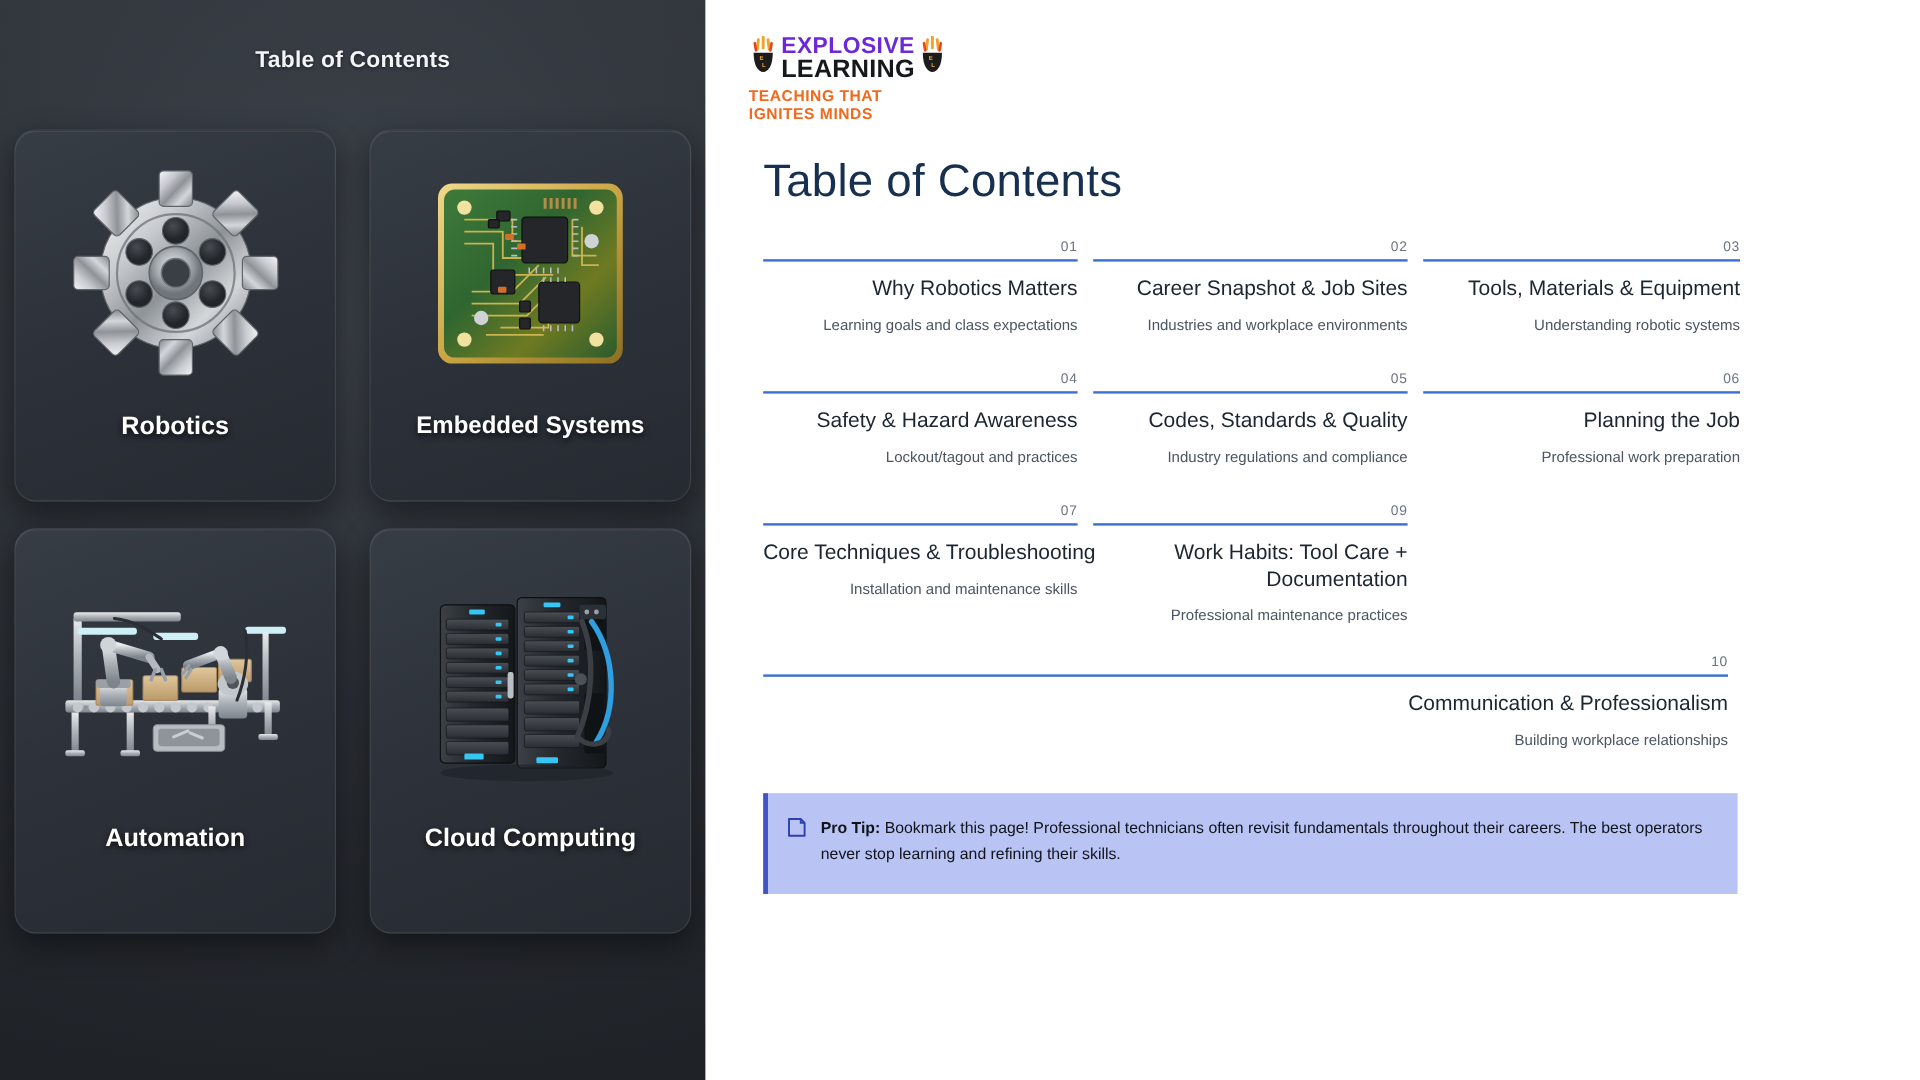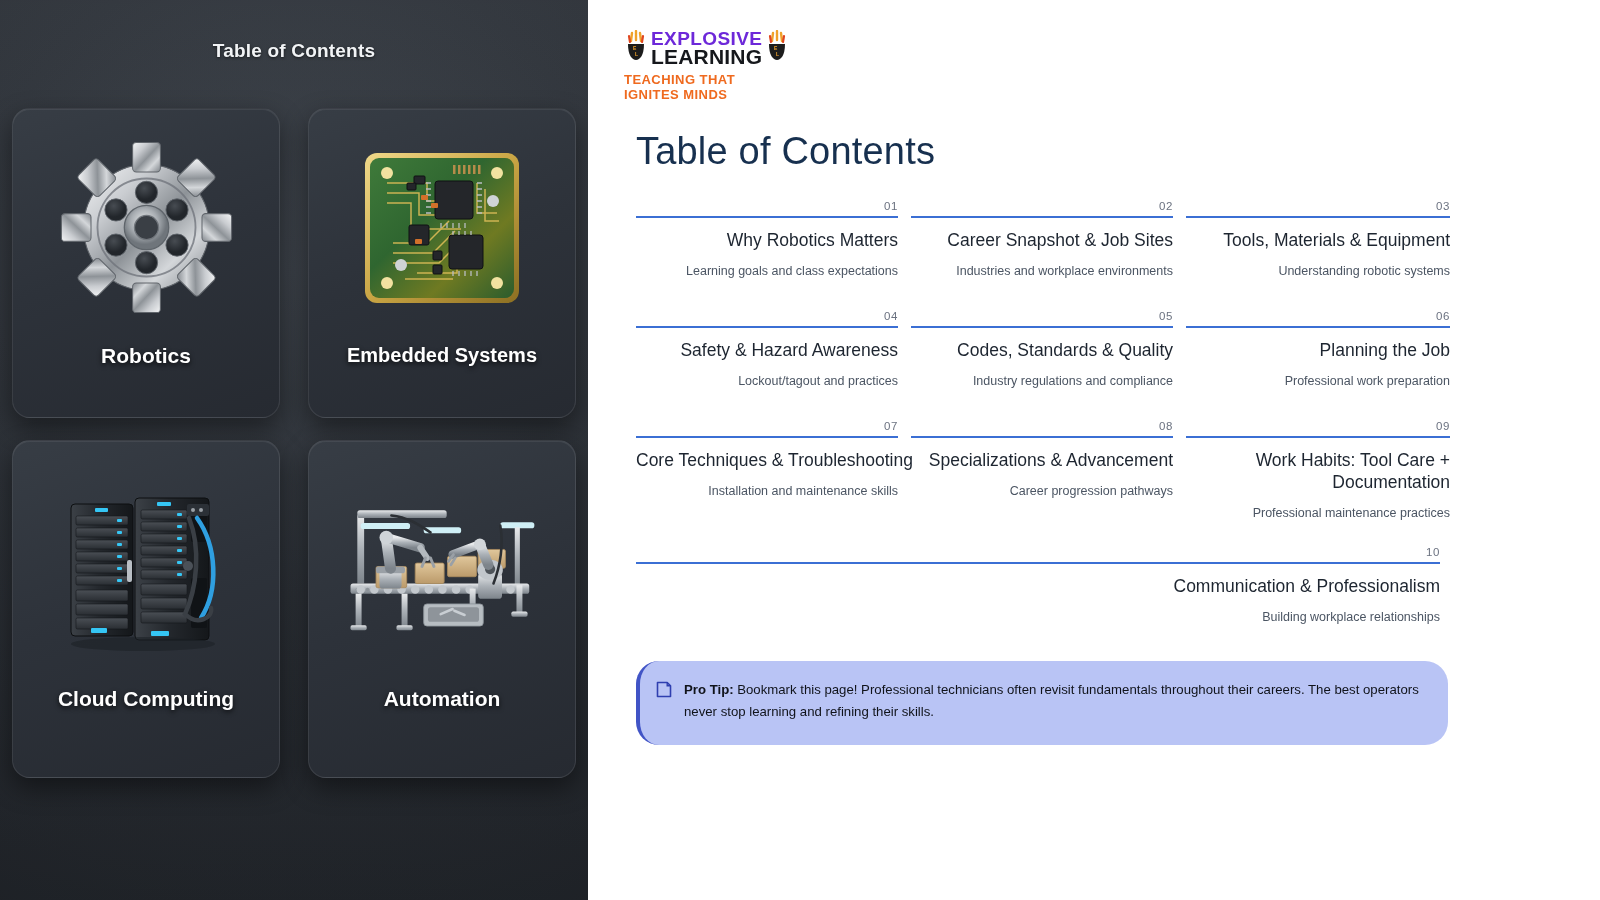--- a/index.html
+++ b/index.html
@@ -128,21 +128,20 @@
   }
 
   .pro-tip {
     position: absolute; left: 48px; top: 661px;
     width: 812px; min-height: 84px;
     background: #b9c4f5;
     border-left: 4px solid #4154c6;
     display: flex; align-items: flex-start;
     padding: 18px 22px 18px 16px;
     gap: 12px;
-    border-radius: 23px;
   }
   .tip-icon { flex: 0 0 16px; margin-top: 2px; }
   .tip-text {
     font-size: 13.2px; color: #10131a; line-height: 1.65;
   }
   .tip-text b { font-weight: bold; }
 </style>
 </head>
 <body>
 
@@ -274,104 +273,20 @@
               <rect x="74" y="60" width="7" height="5" rx="1"></rect>
               <rect x="58" y="96" width="7" height="5" rx="1"></rect>
             </g>
           </svg>
         </div>
         <div class="tile-label small">Embedded Systems</div>
       </div>
 
       <div class="tile">
         <div class="tile-art tall">
-          <svg width="190" height="190" viewBox="0 0 190 190">
-            <defs>
-              <linearGradient id="rackg" x1="0" y1="0" x2="1" y2="0">
-                <stop offset="0%" stop-color="#3c4147"></stop>
-                <stop offset="45%" stop-color="#24282d"></stop>
-                <stop offset="100%" stop-color="#14171a"></stop>
-              </linearGradient>
-              <linearGradient id="bladeg" x1="0" y1="0" x2="0" y2="1">
-                <stop offset="0%" stop-color="#4a4f55"></stop>
-                <stop offset="100%" stop-color="#2a2e33"></stop>
-              </linearGradient>
-            </defs>
-
-            <rect x="20" y="36" width="62" height="132" rx="4" fill="url(#rackg)" stroke="#0d0f11"></rect>
-            <g fill="url(#bladeg)" stroke="#15181b" stroke-width=".6">
-              <rect x="25" y="48" width="52" height="9" rx="1.5"></rect>
-              <rect x="25" y="60" width="52" height="9" rx="1.5"></rect>
-              <rect x="25" y="72" width="52" height="9" rx="1.5"></rect>
-              <rect x="25" y="84" width="52" height="9" rx="1.5"></rect>
-              <rect x="25" y="96" width="52" height="9" rx="1.5"></rect>
-              <rect x="25" y="108" width="52" height="9" rx="1.5"></rect>
-              <rect x="25" y="122" width="52" height="11" rx="1.5"></rect>
-              <rect x="25" y="136" width="52" height="11" rx="1.5"></rect>
-              <rect x="25" y="150" width="52" height="11" rx="1.5"></rect>
-            </g>
-            <g fill="#35c6f4">
-              <rect x="66" y="51" width="5" height="3" rx="1"></rect>
-              <rect x="66" y="63" width="5" height="3" rx="1"></rect>
-              <rect x="66" y="75" width="5" height="3" rx="1"></rect>
-              <rect x="66" y="87" width="5" height="3" rx="1"></rect>
-              <rect x="66" y="99" width="5" height="3" rx="1"></rect>
-              <rect x="66" y="111" width="5" height="3" rx="1"></rect>
-              <rect x="44" y="40" width="13" height="4" rx="1"></rect>
-              <rect x="40" y="160" width="16" height="5" rx="1"></rect>
-            </g>
-            <rect x="76" y="92" width="5" height="22" rx="2" fill="#b9bfc5"></rect>
-
-            <rect x="84" y="30" width="74" height="142" rx="4" fill="url(#rackg)" stroke="#0d0f11"></rect>
-            <g fill="url(#bladeg)" stroke="#15181b" stroke-width=".6">
-              <rect x="90" y="42" width="46" height="9" rx="1.5"></rect>
-              <rect x="90" y="54" width="46" height="9" rx="1.5"></rect>
-              <rect x="90" y="66" width="46" height="9" rx="1.5"></rect>
-              <rect x="90" y="78" width="46" height="9" rx="1.5"></rect>
-              <rect x="90" y="90" width="46" height="9" rx="1.5"></rect>
-              <rect x="90" y="102" width="46" height="9" rx="1.5"></rect>
-              <rect x="90" y="116" width="46" height="11" rx="1.5"></rect>
-              <rect x="90" y="130" width="46" height="11" rx="1.5"></rect>
-              <rect x="90" y="144" width="46" height="11" rx="1.5"></rect>
-            </g>
-            <g fill="#35c6f4">
-              <rect x="126" y="45" width="5" height="3" rx="1"></rect>
-              <rect x="126" y="57" width="5" height="3" rx="1"></rect>
-              <rect x="126" y="69" width="5" height="3" rx="1"></rect>
-              <rect x="126" y="81" width="5" height="3" rx="1"></rect>
-              <rect x="126" y="93" width="5" height="3" rx="1"></rect>
-              <rect x="126" y="105" width="5" height="3" rx="1"></rect>
-              <rect x="106" y="34" width="14" height="4" rx="1"></rect>
-              <rect x="100" y="163" width="18" height="5" rx="1"></rect>
-            </g>
-
-            <g fill="#101316">
-              <rect x="140" y="42" width="16" height="32" rx="2"></rect>
-              <rect x="140" y="110" width="16" height="50" rx="2"></rect>
-            </g>
-            <rect x="136" y="36" width="22" height="12" rx="2" fill="#2b3036"></rect>
-            <circle cx="142" cy="42" r="2" fill="#9aa0a6"></circle>
-              <circle cx="150" cy="42" r="2" fill="#9aa0a6"></circle>
-
-            <g fill="none" stroke="#2f9fe0" stroke-width="4.5" stroke-linecap="round">
-              <path d="M146 50 C166 78 168 122 150 150"></path>
-            </g>
-            <g fill="none" stroke="#3a3f45" stroke-width="4.5" stroke-linecap="round">
-              <path d="M138 50 C150 80 146 120 134 146 C146 158 162 150 160 140"></path>
-            </g>
-            <circle cx="137" cy="98" r="5" fill="#4b5158"></circle>
-
-            <ellipse cx="92" cy="176" rx="72" ry="7" fill="#1d2126" opacity=".6"></ellipse>
-          </svg>
-        </div>
-        <div class="tile-label">Cloud Computing</div>
-      </div>
-
-      <div class="tile">
-        <div class="tile-art tall">
           <svg width="235" height="185" viewBox="0 0 235 185">
             <defs>
               <linearGradient id="alum" x1="0" y1="0" x2="0" y2="1">
                 <stop offset="0%" stop-color="#e8eaec"></stop>
                 <stop offset="50%" stop-color="#aab0b6"></stop>
                 <stop offset="100%" stop-color="#7d848b"></stop>
               </linearGradient>
               <linearGradient id="box" x1="0" y1="0" x2="0" y2="1">
                 <stop offset="0%" stop-color="#e0c79c"></stop>
                 <stop offset="100%" stop-color="#bb9a6a"></stop>
@@ -455,20 +370,104 @@
 
             <rect x="96" y="140" width="70" height="26" rx="4" fill="#b7bdc2" stroke="#8d9399"></rect>
             <rect x="101" y="144" width="60" height="17" rx="3" fill="#8e949a"></rect>
             <g stroke="#c9ced3" stroke-width="3" stroke-linecap="round">
               <path d="M116 152 l14 -6"></path>
                 <path d="M132 148 l12 5"></path>
             </g>
           </svg>
         </div>
         <div class="tile-label">Automation</div>
+      </div>
+
+      <div class="tile">
+        <div class="tile-art tall">
+          <svg width="190" height="190" viewBox="0 0 190 190">
+            <defs>
+              <linearGradient id="rackg" x1="0" y1="0" x2="1" y2="0">
+                <stop offset="0%" stop-color="#3c4147"></stop>
+                <stop offset="45%" stop-color="#24282d"></stop>
+                <stop offset="100%" stop-color="#14171a"></stop>
+              </linearGradient>
+              <linearGradient id="bladeg" x1="0" y1="0" x2="0" y2="1">
+                <stop offset="0%" stop-color="#4a4f55"></stop>
+                <stop offset="100%" stop-color="#2a2e33"></stop>
+              </linearGradient>
+            </defs>
+
+            <rect x="20" y="36" width="62" height="132" rx="4" fill="url(#rackg)" stroke="#0d0f11"></rect>
+            <g fill="url(#bladeg)" stroke="#15181b" stroke-width=".6">
+              <rect x="25" y="48" width="52" height="9" rx="1.5"></rect>
+              <rect x="25" y="60" width="52" height="9" rx="1.5"></rect>
+              <rect x="25" y="72" width="52" height="9" rx="1.5"></rect>
+              <rect x="25" y="84" width="52" height="9" rx="1.5"></rect>
+              <rect x="25" y="96" width="52" height="9" rx="1.5"></rect>
+              <rect x="25" y="108" width="52" height="9" rx="1.5"></rect>
+              <rect x="25" y="122" width="52" height="11" rx="1.5"></rect>
+              <rect x="25" y="136" width="52" height="11" rx="1.5"></rect>
+              <rect x="25" y="150" width="52" height="11" rx="1.5"></rect>
+            </g>
+            <g fill="#35c6f4">
+              <rect x="66" y="51" width="5" height="3" rx="1"></rect>
+              <rect x="66" y="63" width="5" height="3" rx="1"></rect>
+              <rect x="66" y="75" width="5" height="3" rx="1"></rect>
+              <rect x="66" y="87" width="5" height="3" rx="1"></rect>
+              <rect x="66" y="99" width="5" height="3" rx="1"></rect>
+              <rect x="66" y="111" width="5" height="3" rx="1"></rect>
+              <rect x="44" y="40" width="13" height="4" rx="1"></rect>
+              <rect x="40" y="160" width="16" height="5" rx="1"></rect>
+            </g>
+            <rect x="76" y="92" width="5" height="22" rx="2" fill="#b9bfc5"></rect>
+
+            <rect x="84" y="30" width="74" height="142" rx="4" fill="url(#rackg)" stroke="#0d0f11"></rect>
+            <g fill="url(#bladeg)" stroke="#15181b" stroke-width=".6">
+              <rect x="90" y="42" width="46" height="9" rx="1.5"></rect>
+              <rect x="90" y="54" width="46" height="9" rx="1.5"></rect>
+              <rect x="90" y="66" width="46" height="9" rx="1.5"></rect>
+              <rect x="90" y="78" width="46" height="9" rx="1.5"></rect>
+              <rect x="90" y="90" width="46" height="9" rx="1.5"></rect>
+              <rect x="90" y="102" width="46" height="9" rx="1.5"></rect>
+              <rect x="90" y="116" width="46" height="11" rx="1.5"></rect>
+              <rect x="90" y="130" width="46" height="11" rx="1.5"></rect>
+              <rect x="90" y="144" width="46" height="11" rx="1.5"></rect>
+            </g>
+            <g fill="#35c6f4">
+              <rect x="126" y="45" width="5" height="3" rx="1"></rect>
+              <rect x="126" y="57" width="5" height="3" rx="1"></rect>
+              <rect x="126" y="69" width="5" height="3" rx="1"></rect>
+              <rect x="126" y="81" width="5" height="3" rx="1"></rect>
+              <rect x="126" y="93" width="5" height="3" rx="1"></rect>
+              <rect x="126" y="105" width="5" height="3" rx="1"></rect>
+              <rect x="106" y="34" width="14" height="4" rx="1"></rect>
+              <rect x="100" y="163" width="18" height="5" rx="1"></rect>
+            </g>
+
+            <g fill="#101316">
+              <rect x="140" y="42" width="16" height="32" rx="2"></rect>
+              <rect x="140" y="110" width="16" height="50" rx="2"></rect>
+            </g>
+            <rect x="136" y="36" width="22" height="12" rx="2" fill="#2b3036"></rect>
+            <circle cx="142" cy="42" r="2" fill="#9aa0a6"></circle>
+              <circle cx="150" cy="42" r="2" fill="#9aa0a6"></circle>
+
+            <g fill="none" stroke="#2f9fe0" stroke-width="4.5" stroke-linecap="round">
+              <path d="M146 50 C166 78 168 122 150 150"></path>
+            </g>
+            <g fill="none" stroke="#3a3f45" stroke-width="4.5" stroke-linecap="round">
+              <path d="M138 50 C150 80 146 120 134 146 C146 158 162 150 160 140"></path>
+            </g>
+            <circle cx="137" cy="98" r="5" fill="#4b5158"></circle>
+
+            <ellipse cx="92" cy="176" rx="72" ry="7" fill="#1d2126" opacity=".6"></ellipse>
+          </svg>
+        </div>
+        <div class="tile-label">Cloud Computing</div>
       </div>
 
     </div>
   </div>
 
   <div class="right-panel">
 
     <div class="logo-wrap">
       <div class="logo-row">
         <span>
@@ -551,26 +550,20 @@
       <div class="row-spacer"></div>
       <div class="row-spacer"></div>
 
       <div class="toc-item">
         <div class="toc-num">07</div>
         <div class="toc-rule"></div>
         <div class="toc-name">Core Techniques &amp; Troubleshooting</div>
         <div class="toc-desc">Installation and maintenance skills</div>
       </div>
       <div class="toc-item">
-        <div class="toc-num">08</div>
-        <div class="toc-rule"></div>
-        <div class="toc-name">Specializations &amp; Advancement</div>
-        <div class="toc-desc">Career progression pathways</div>
-      </div>
-      <div class="toc-item">
         <div class="toc-num">09</div>
         <div class="toc-rule"></div>
         <div class="toc-name wrap">Work Habits: Tool Care + Documentation</div>
         <div class="toc-desc">Professional maintenance practices</div>
       </div>
 
     </div>
 
     <div class="toc-wide toc-item">
       <div class="toc-num">10</div>

